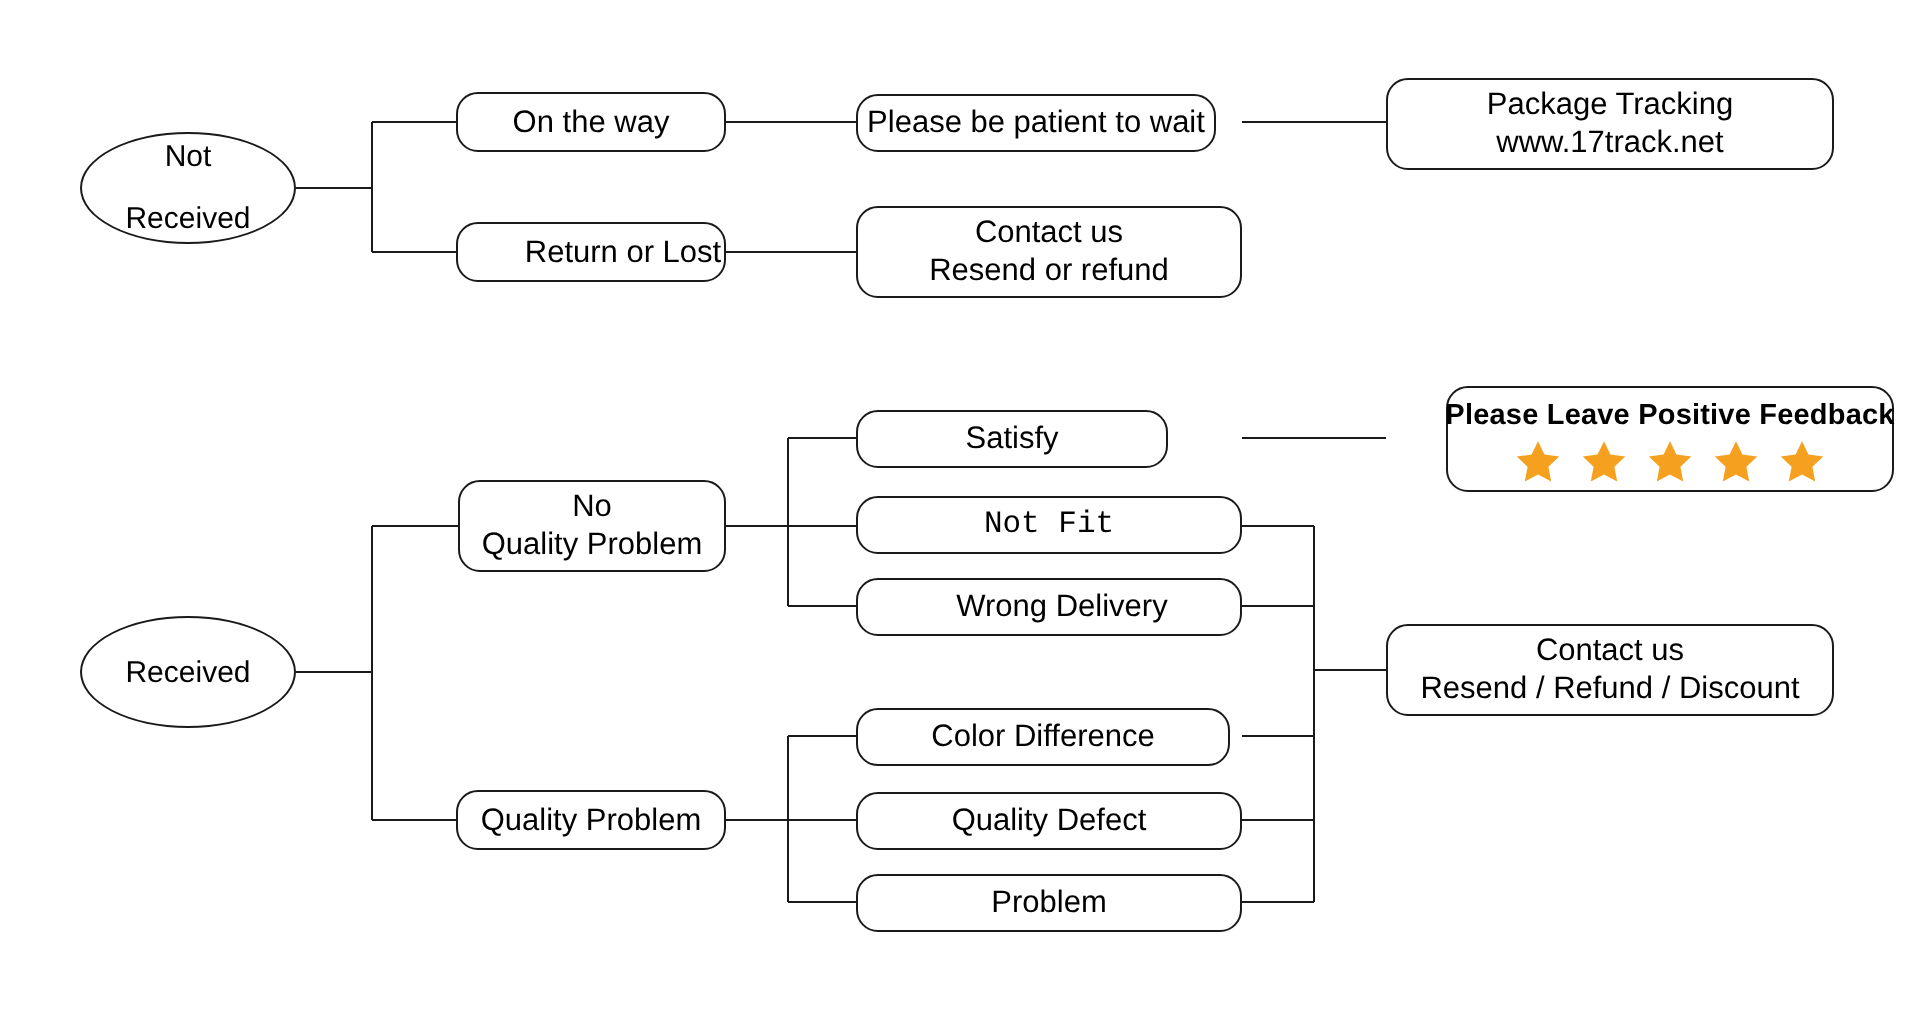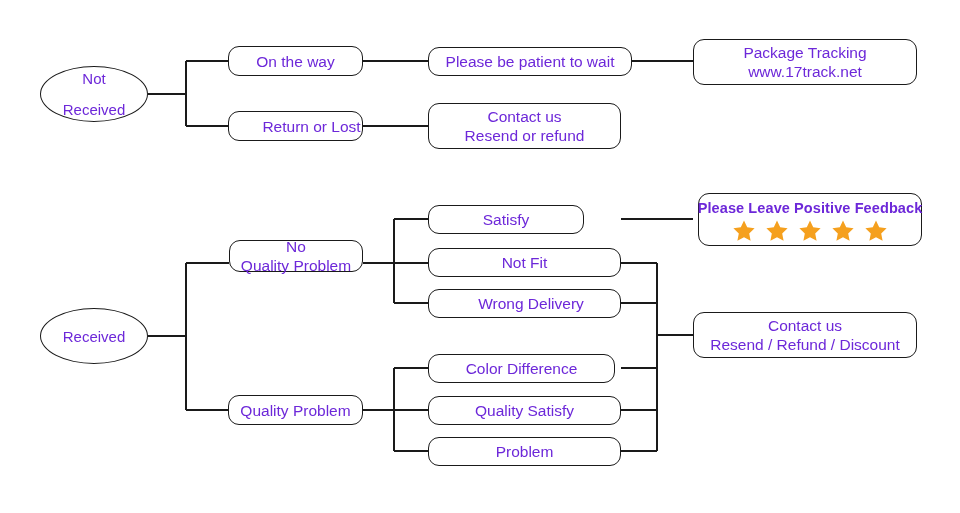--- a/index.html
+++ b/index.html
@@ -27,21 +27,21 @@
   .node {
     position: absolute;
     box-sizing: border-box;
     border: 1.4px solid #1a1a1a;
     background: #ffffff;
     display: flex;
     flex-direction: column;
     align-items: center;
     justify-content: center;
     text-align: center;
-    color: #6d28d9;
+    color: #000000;
     z-index: 2;
   }
   .rbox {
     border-radius: 11px;
   }
   .ellipse {
     border-radius: 50%;
     border-width: 1.1px;
     gap: 12px;
   }
@@ -143,72 +143,72 @@
   </div>
 
   <div class="node rbox" style="left:228px; top:46px; width:135px; height:30px;">
     <span class="line1">On the way</span>
   </div>
 
   <div class="node rbox" style="left:228px; top:111px; width:135px; height:30px;padding-left:32px;">
     <span class="line1">Return or Lost</span>
   </div>
 
-  <div class="node rbox" style="left:428px; top:47px; width:204px; height:29px;">
+  <div class="node rbox" style="left:428px; top:47px; width:180px; height:29px;">
     <span class="line1">Please be patient to wait</span>
   </div>
 
   <div class="node rbox" style="left:693px; top:39px; width:224px; height:46px;">
     <span class="line1">Package Tracking</span>
     <span class="line2">www.17track.net</span>
   </div>
 
   <div class="node rbox" style="left:428px; top:103px; width:193px; height:46px;">
     <span class="line1">Contact us</span>
     <span class="line2">Resend or refund</span>
   </div>
 
   <div class="node ellipse" style="left:40px; top:308px; width:108px; height:56px;">
     <span class="ell-txt">Received</span>
   </div>
 
-  <div class="node rbox" style="left:229px; top:240px; width:134px; height:32px;">
+  <div class="node rbox" style="left:229px; top:240px; width:134px; height:46px;">
     <span class="line1">No</span>
     <span class="line2">Quality Problem</span>
   </div>
 
   <div class="node rbox" style="left:228px; top:395px; width:135px; height:30px;">
     <span class="line1">Quality Problem</span>
   </div>
 
   <div class="node rbox" style="left:428px; top:205px; width:156px; height:29px;">
     <span class="line1">Satisfy</span>
   </div>
 
-  <div class="node rbox" style="left:428px; top:248px; width:193px; height:29px;">
+  <div class="node rbox" style="left:428px; top:248px; width:193px; height:29px;font-family:Liberation Mono, monospace;">
     <span class="line1">Not Fit</span>
   </div>
 
   <div class="node rbox" style="left:428px; top:289px; width:193px; height:29px;padding-left:13px;">
     <span class="line1">Wrong Delivery</span>
   </div>
 
   <div class="node rbox" style="left:428px; top:354px; width:187px; height:29px;">
     <span class="line1">Color Difference</span>
   </div>
 
   <div class="node rbox" style="left:428px; top:396px; width:193px; height:29px;">
-    <span class="line1">Quality Satisfy</span>
+    <span class="line1">Quality Defect</span>
   </div>
 
   <div class="node rbox" style="left:428px; top:437px; width:193px; height:29px;">
     <span class="line1">Problem</span>
   </div>
 
-  <div class="node rbox feedback-node" style="left:698px; top:193px; width:224px; height:53px;">
+  <div class="node rbox feedback-node" style="left:723px; top:193px; width:224px; height:53px;">
     <span class="feedback-title">Please Leave Positive Feedback</span>
     <div class="stars" id="star-row">
         <svg class="star" viewBox="0 0 24 24">
           <path d="M12 1.6 L15.2 8.3 L22.6 9.3 L17.2 14.4 L18.6 21.7 L12 18.2 L5.4 21.7 L6.8 14.4 L1.4 9.3 L8.8 8.3 Z" fill="#F5A01E"></path>
         </svg>
         <svg class="star" viewBox="0 0 24 24">
           <path d="M12 1.6 L15.2 8.3 L22.6 9.3 L17.2 14.4 L18.6 21.7 L12 18.2 L5.4 21.7 L6.8 14.4 L1.4 9.3 L8.8 8.3 Z" fill="#F5A01E"></path>
         </svg>
         <svg class="star" viewBox="0 0 24 24">
           <path d="M12 1.6 L15.2 8.3 L22.6 9.3 L17.2 14.4 L18.6 21.7 L12 18.2 L5.4 21.7 L6.8 14.4 L1.4 9.3 L8.8 8.3 Z" fill="#F5A01E"></path>

